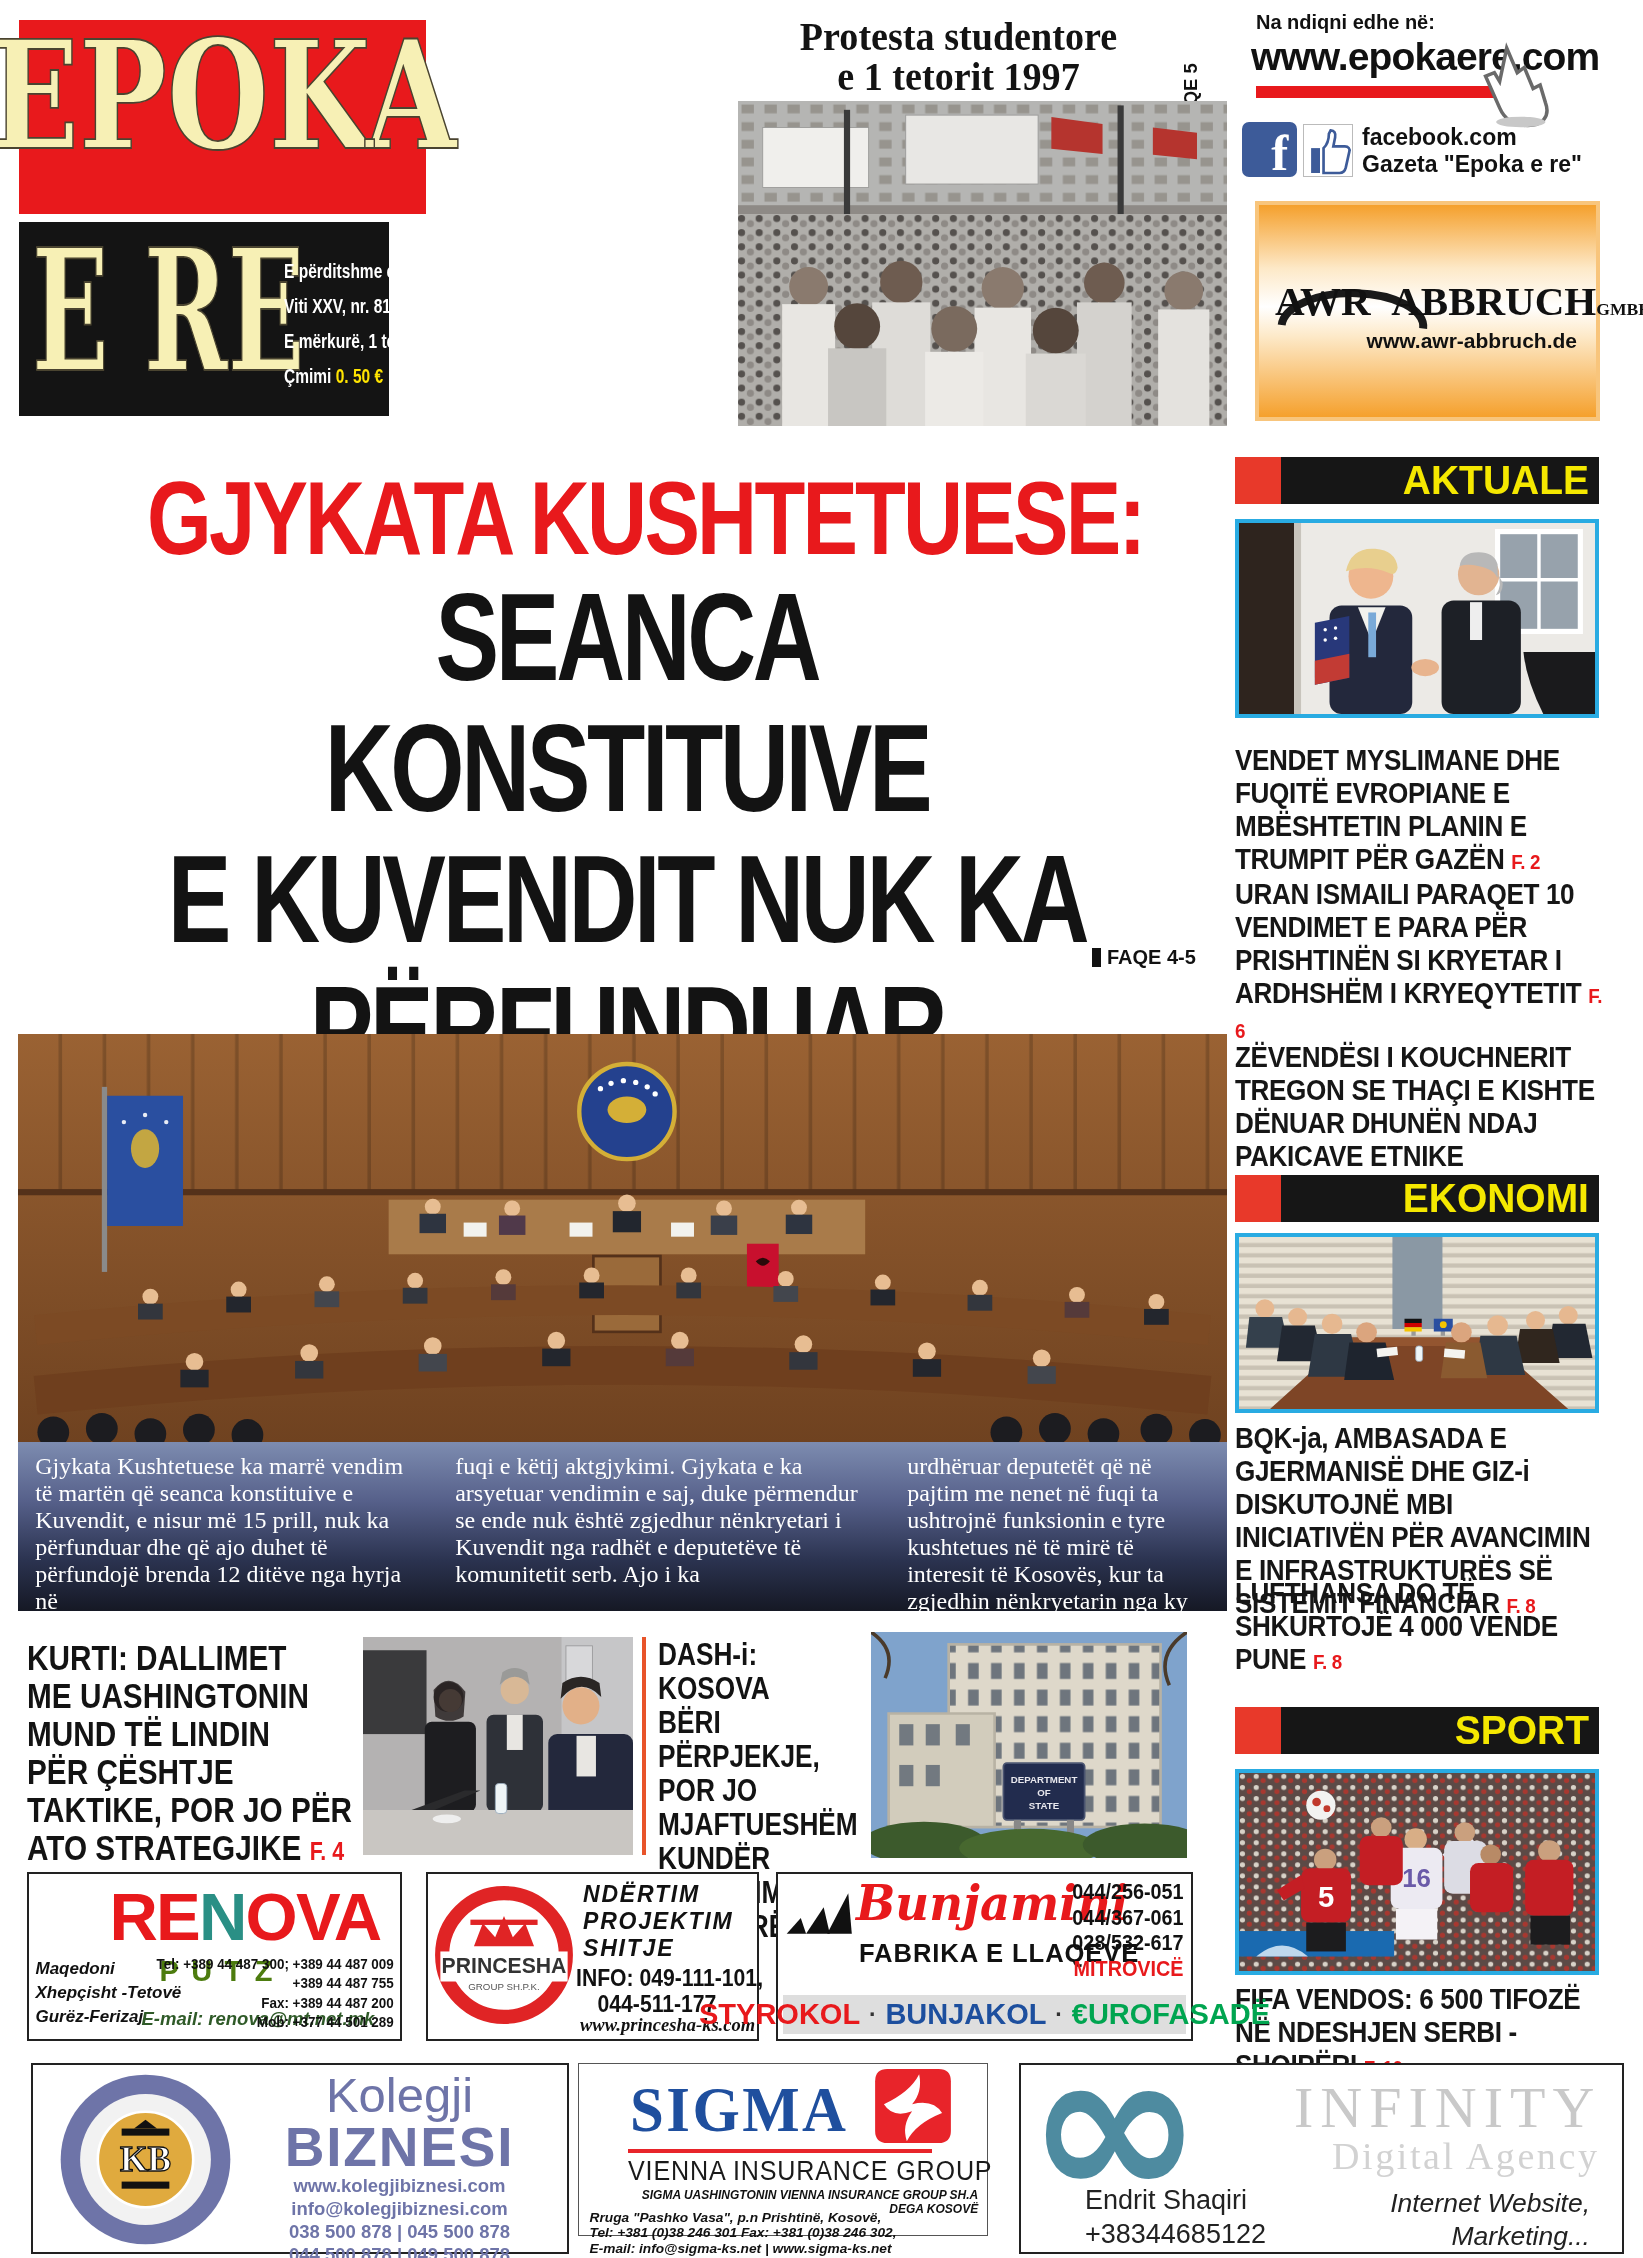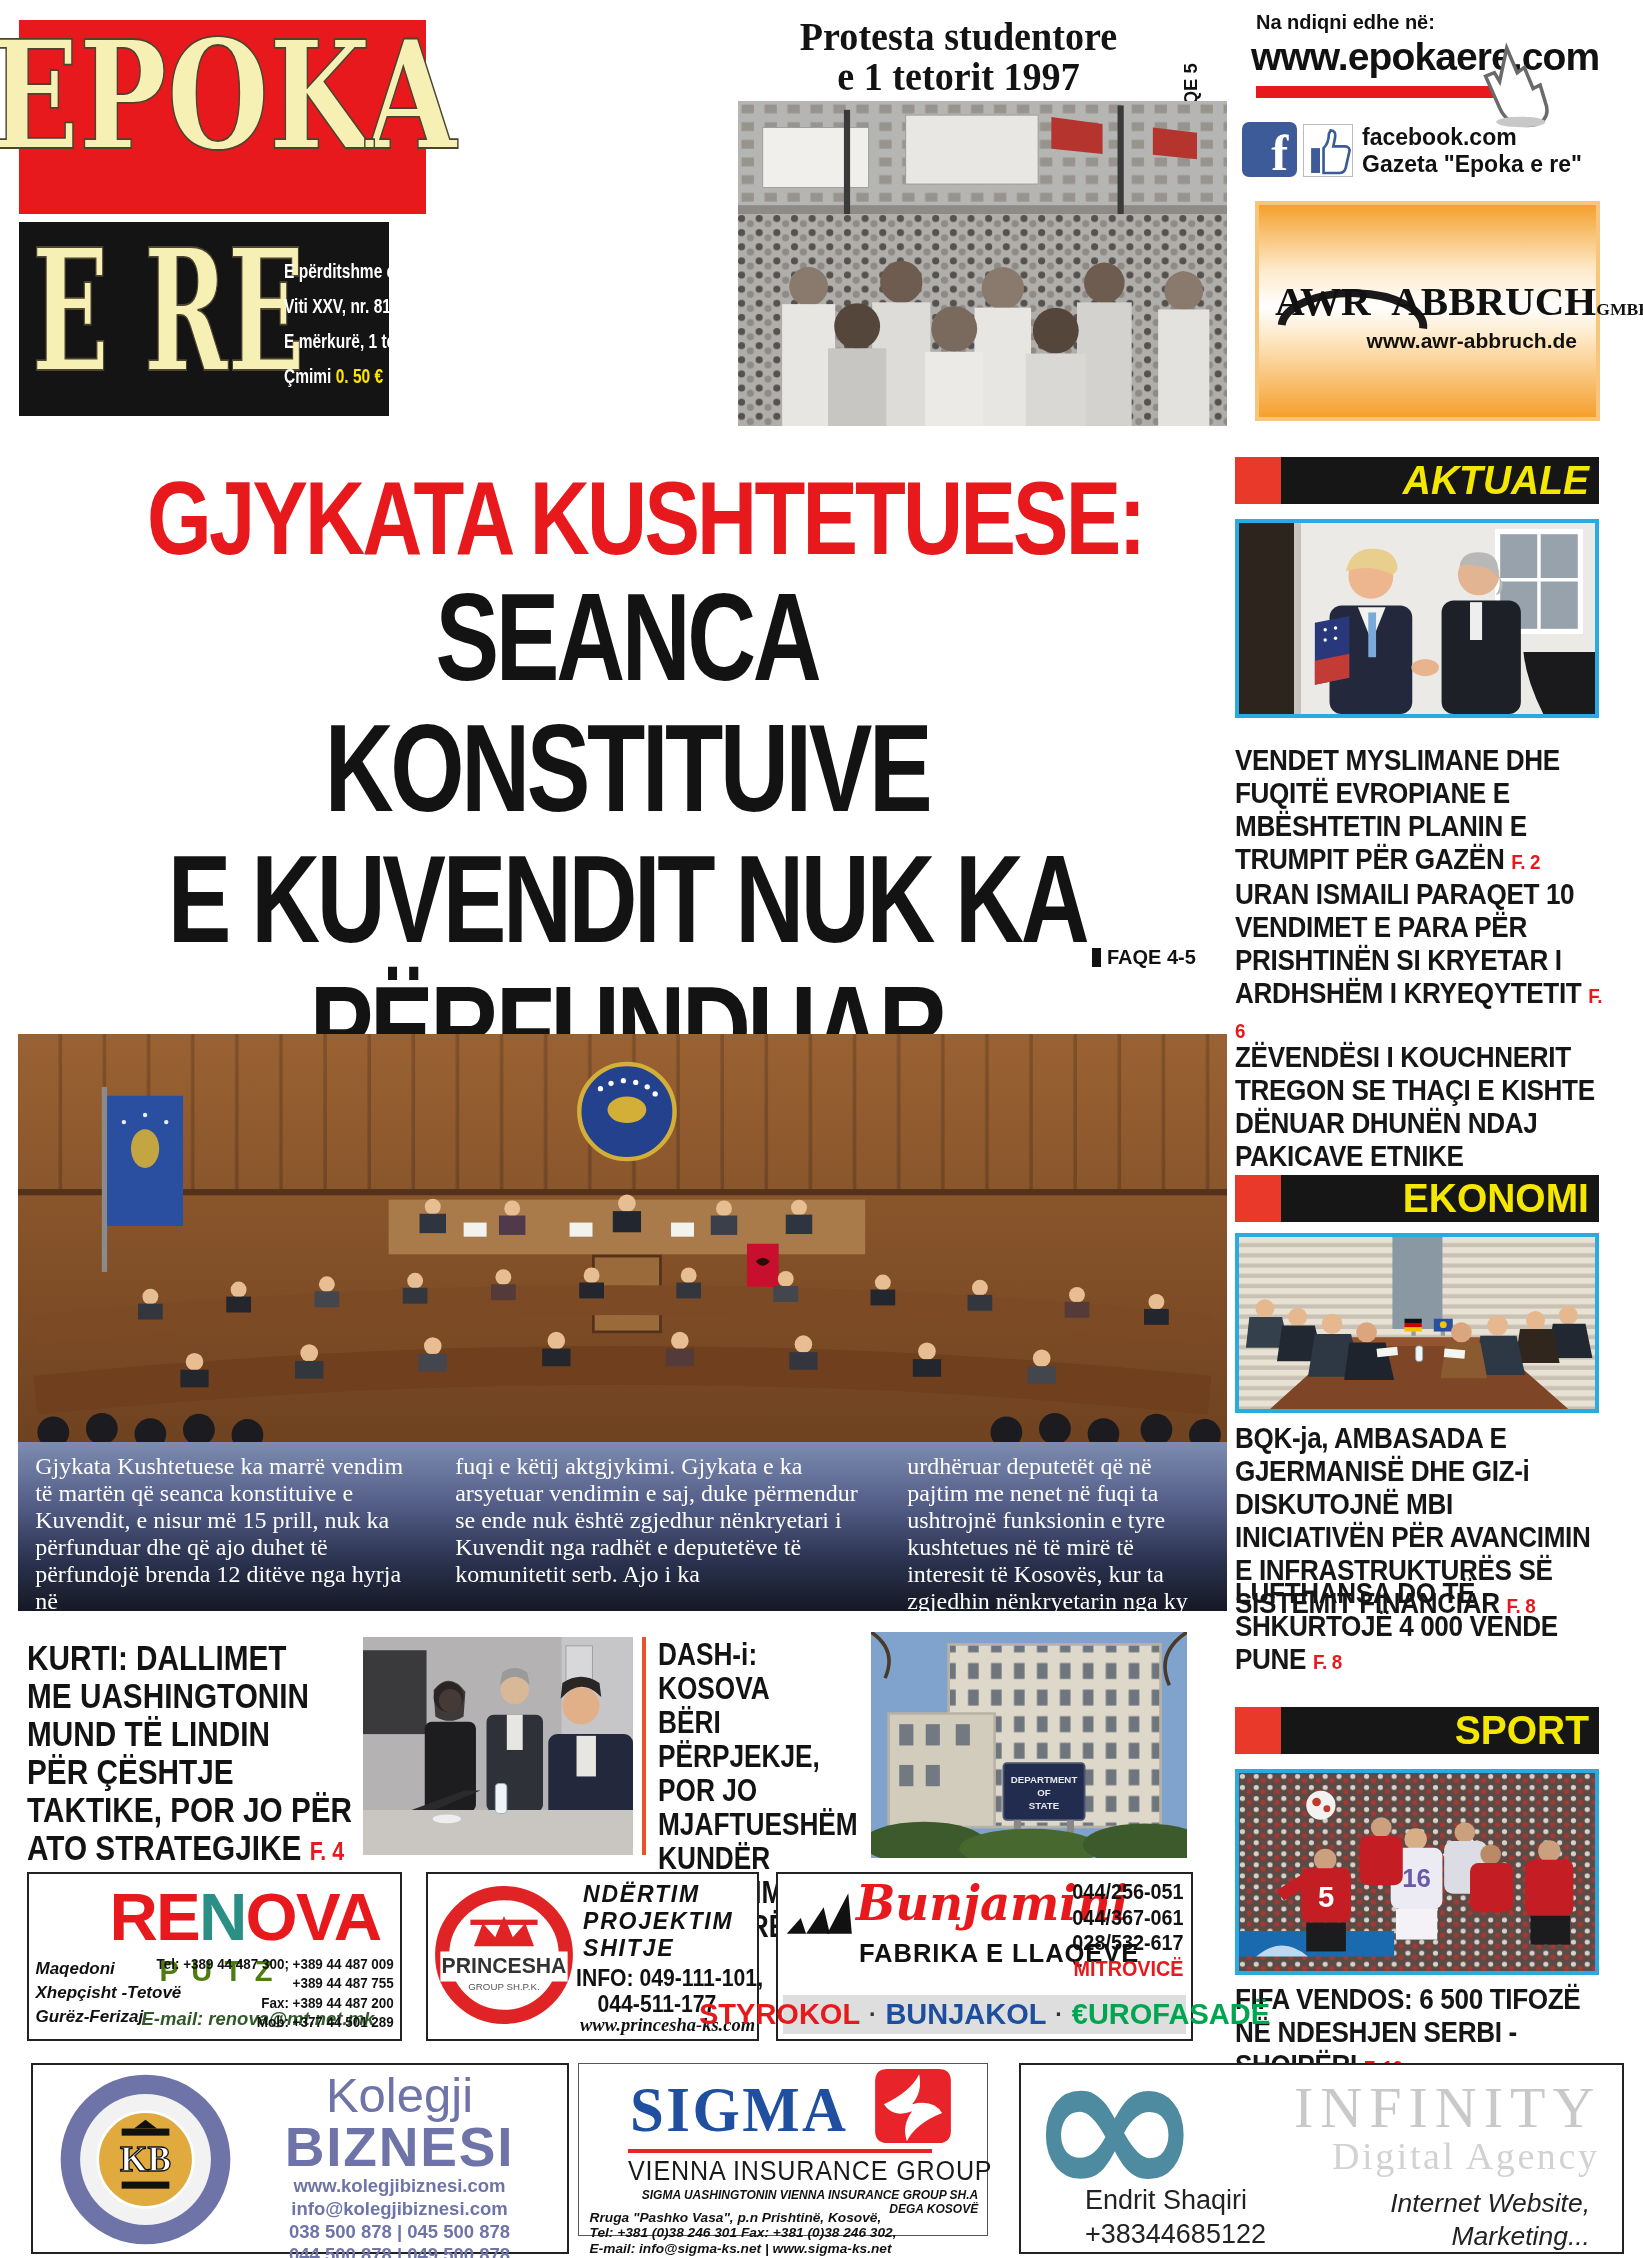--- a/index.html
+++ b/index.html
@@ -79,21 +79,21 @@
   #dash-h{left:658px;top:1637px;width:265px;font-size:32px;line-height:34px;transform:scaleX(.82);}
   #dash-photo{left:871px;top:1632px;width:316px;height:226px;}
   .inline-ref{color:#e8191c;font-size:.72em;}
 
   
   .sectionbar{display:flex;align-items:stretch;background:#161616;}
   .sectionbar .redblk{width:46px;background:#e8392a;}
   .sectionbar .lbl{flex:1;display:flex;align-items:center;justify-content:flex-end;padding-right:10.6px;
                    color:#f5e800;font-weight:bold;font-size:41px;transform:scaleX(.95);transform-origin:right center;
                    letter-spacing:0px;}
-  #bar-aktuale{left:1235px;top:457px;width:364px;height:47px;font-style:italic;}
+  #bar-aktuale{left:1235px;top:457px;width:364px;height:47px;}
   #bar-ekonomi{left:1235px;top:1175px;width:364px;height:47px;}
   #bar-sport{left:1235px;top:1707px;width:364px;height:47px;}
   #trump-photo{left:1235px;top:519px;width:364px;height:199px;}
   #bqk-photo{left:1235px;top:1233px;width:364px;height:180px;}
   #foot-photo{left:1235px;top:1769px;width:364px;height:206px;}
 
   .sideh{font-weight:bold;color:#161616;font-size:29px;line-height:33px;letter-spacing:-0.4px;
          width:415px;transform:scaleX(.9);transform-origin:left top;}
   #sh1{left:1235px;top:744px;} #sh2{left:1235px;top:878px;} #sh3{left:1235px;top:1041px;}
   #sh4{left:1235px;top:1422px;} #sh5{left:1235px;top:1577px;} #sh6{left:1235px;top:1983px;}

